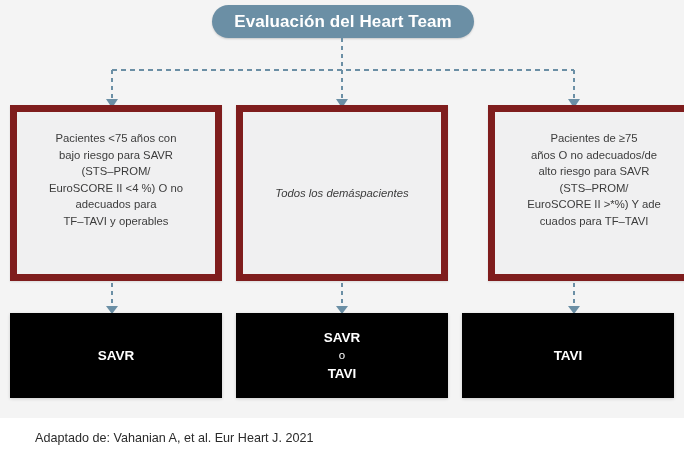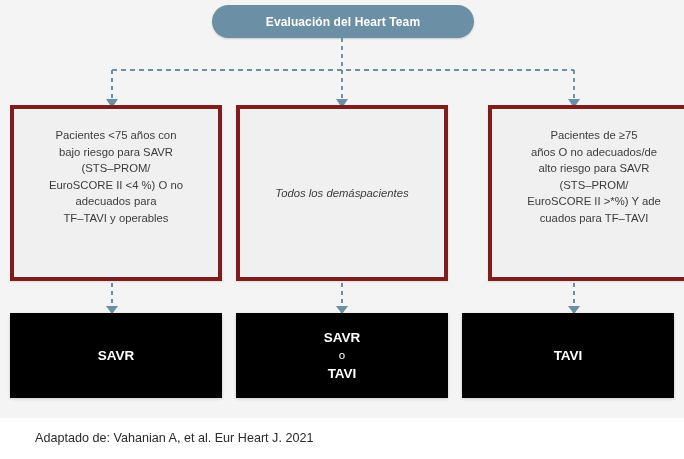--- a/index.html
+++ b/index.html
@@ -39,21 +39,21 @@
     border-radius: 17px;
     background: #6b8fa5;
     box-shadow: 0 1px 2px rgba(0,0,0,0.18);
     display: flex;
     align-items: center;
     justify-content: center;
     box-sizing: border-box;
   }
   .title-pill span {
     color: #ffffff;
-    font-size: 12px;
+    font-size: 17px;
     font-weight: bold;
     letter-spacing: 0.1px;
     line-height: 1;
   }
 
   
   .connectors {
     position: absolute;
     left: 0;
     top: 0;
@@ -61,21 +61,21 @@
     height: 418px;
     pointer-events: none;
   }
 
   
   .crit-box {
     position: absolute;
     top: 105px;
     height: 176px;
     background: #f0f0f1;
-    border: 4px solid #7f1d1d;
+    border: 7px solid #7f1d1d;
     box-sizing: border-box;
     box-shadow: 0 1px 2px rgba(0,0,0,0.10);
     display: flex;
     align-items: flex-start;
     justify-content: center;
     padding-top: 18px;
   }
   .crit-box.middle {
     align-items: center;
     padding-top: 0;

